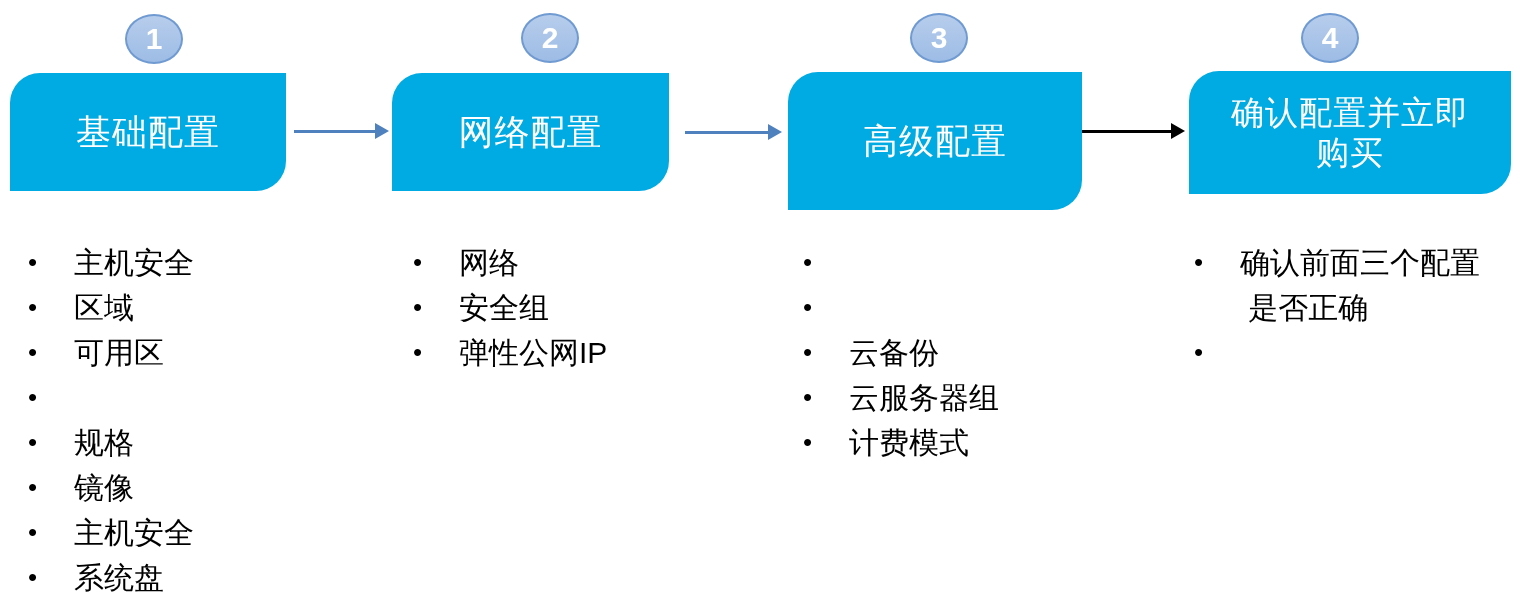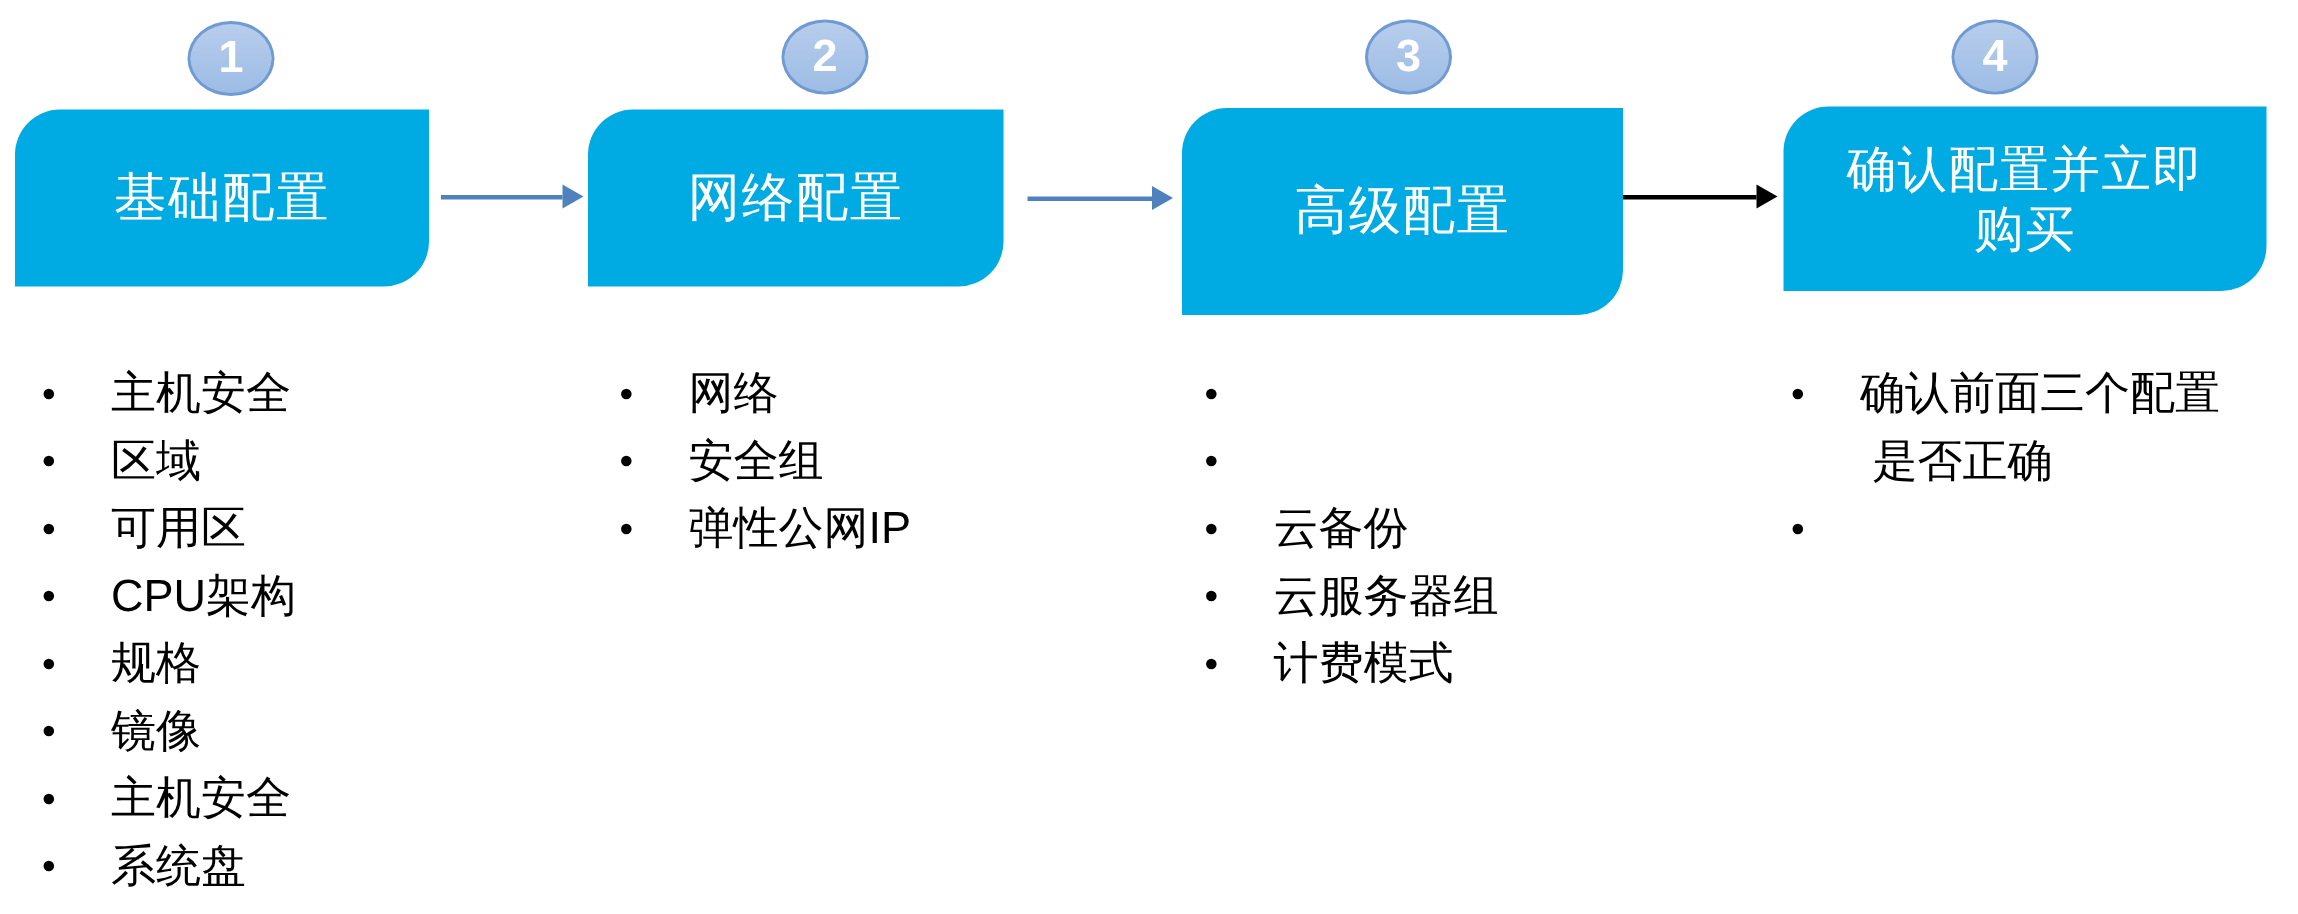--- a/index.html
+++ b/index.html
@@ -131,21 +131,20 @@
       <li class="item">
         <span class="bullet">•</span>
         <span class="item-text">区域</span>
       </li>
       <li class="item">
         <span class="bullet">•</span>
         <span class="item-text">可用区</span>
       </li>
       <li class="item">
         <span class="bullet">•</span>
-        <span class="item-text">CPU架构</span>
       </li>
       <li class="item">
         <span class="bullet">•</span>
         <span class="item-text">规格</span>
       </li>
       <li class="item">
         <span class="bullet">•</span>
         <span class="item-text">镜像</span>
       </li>
       <li class="item">

